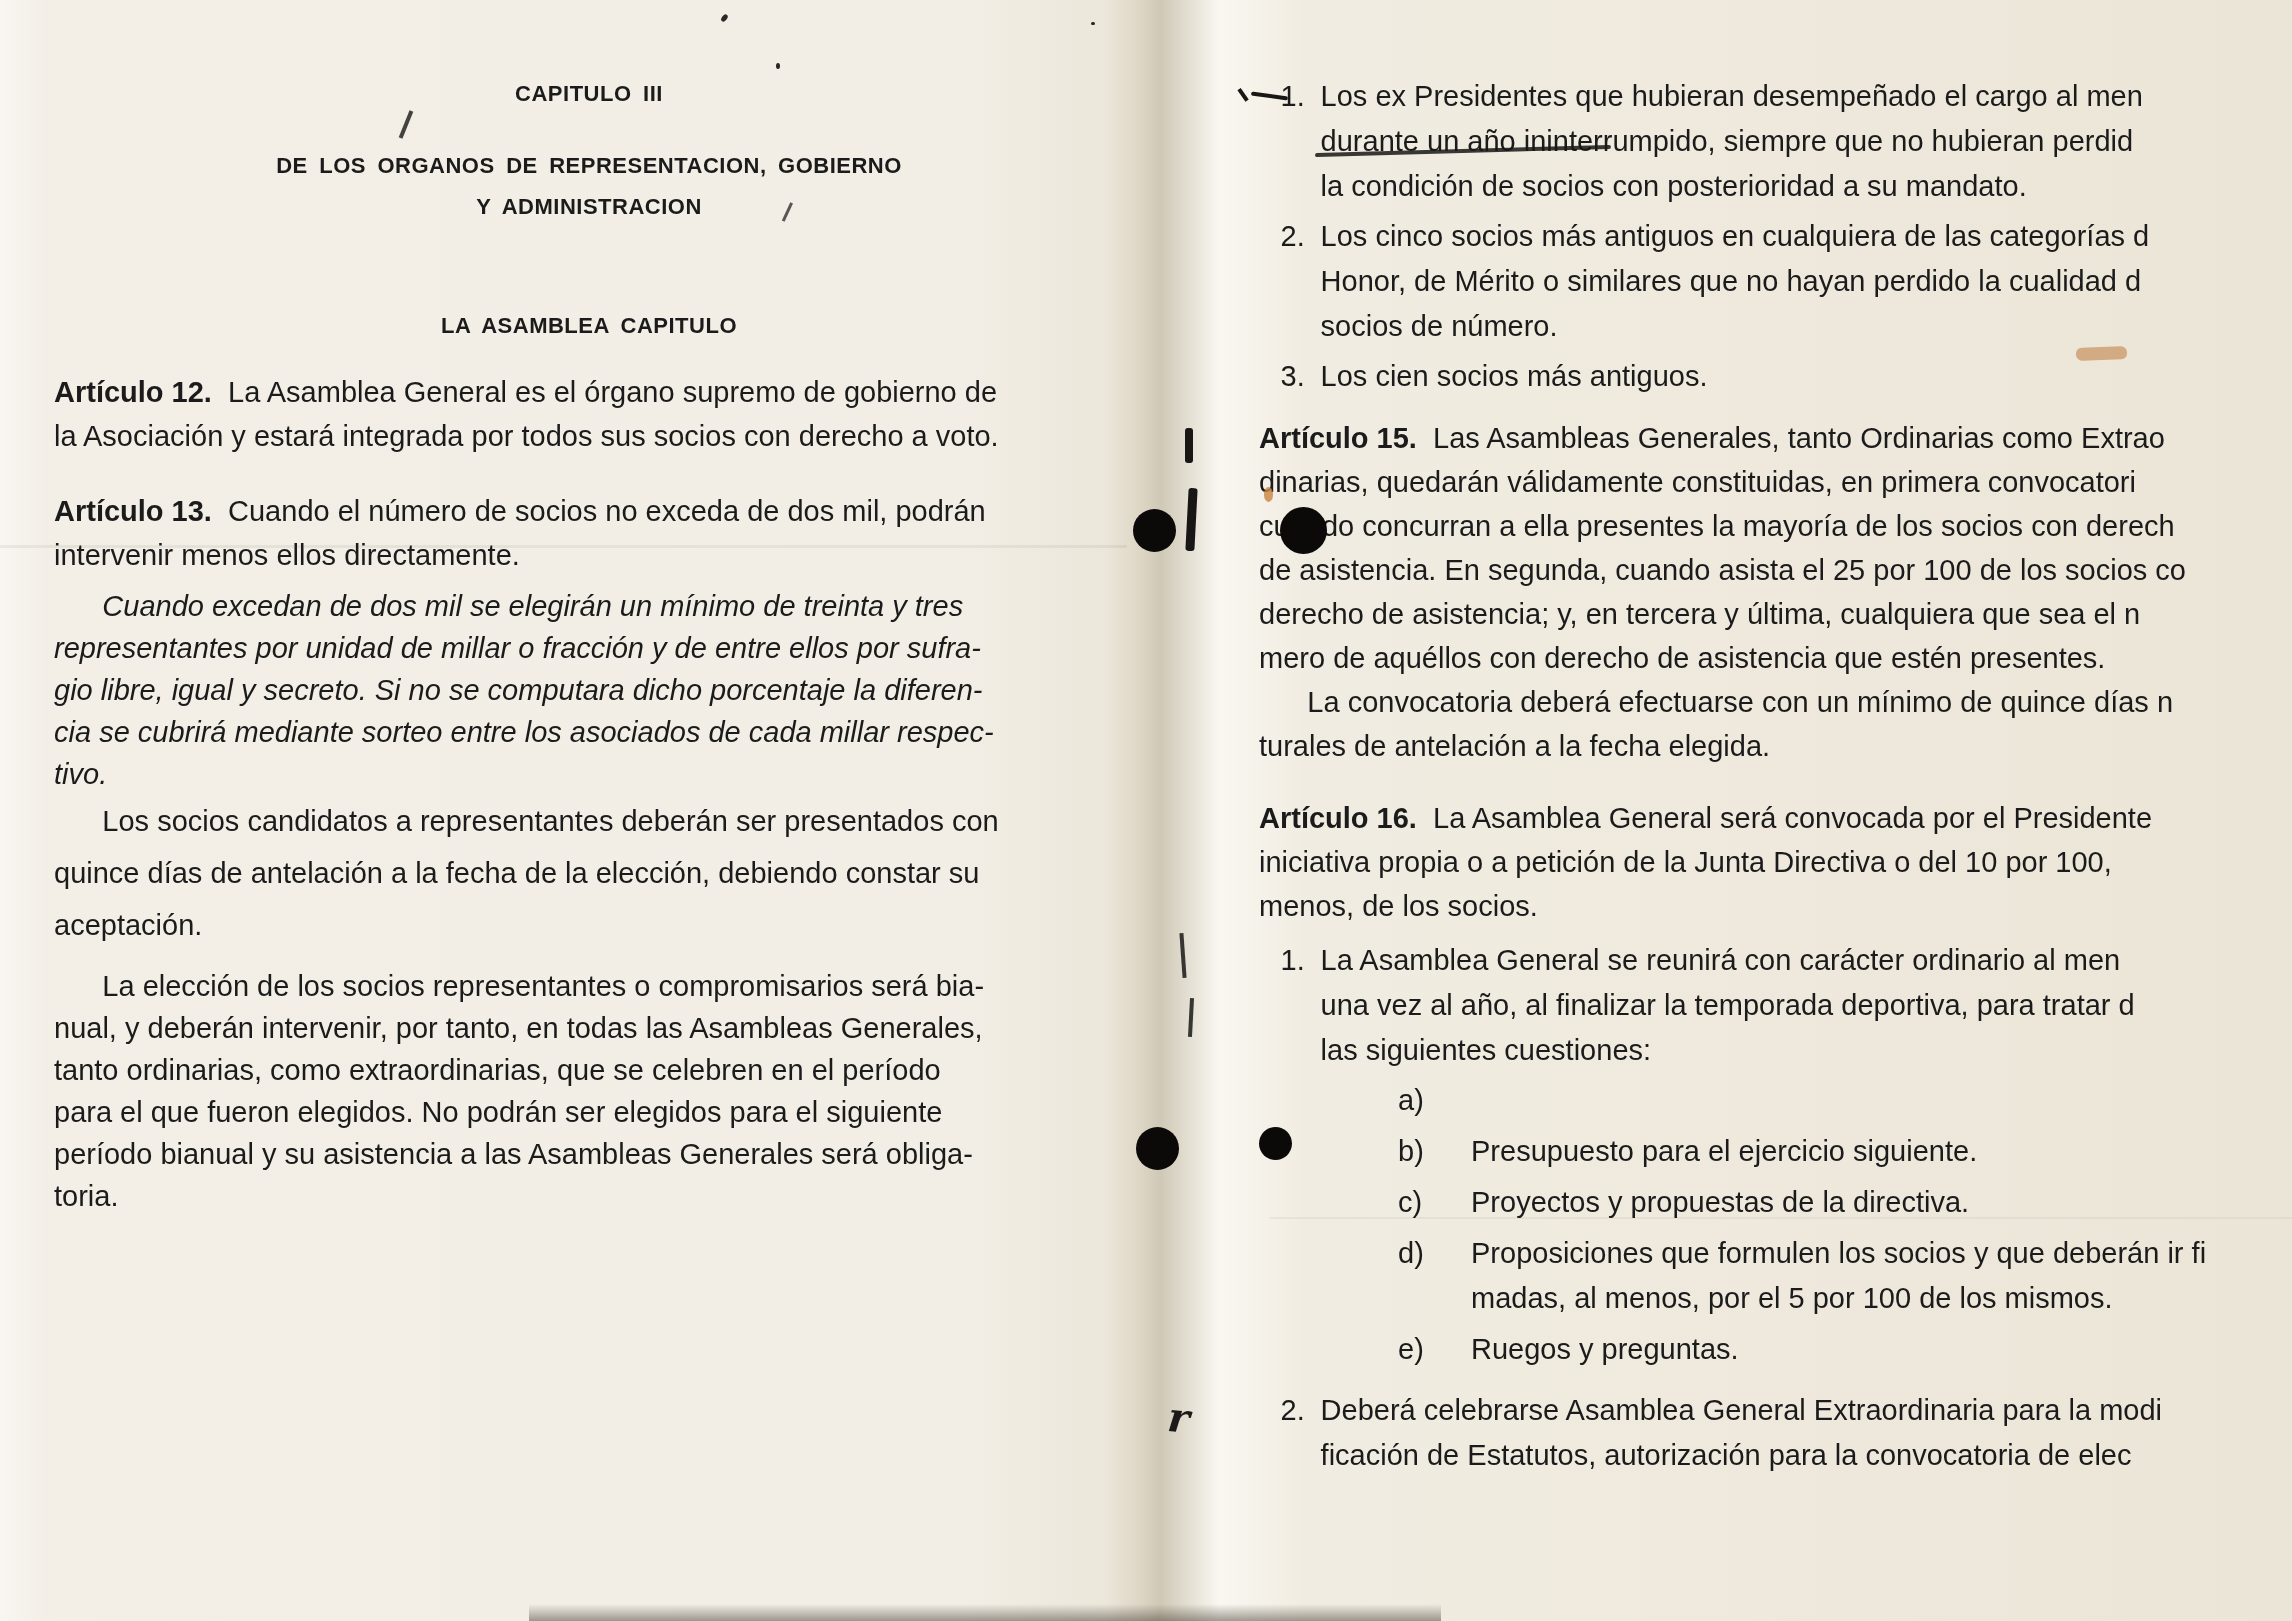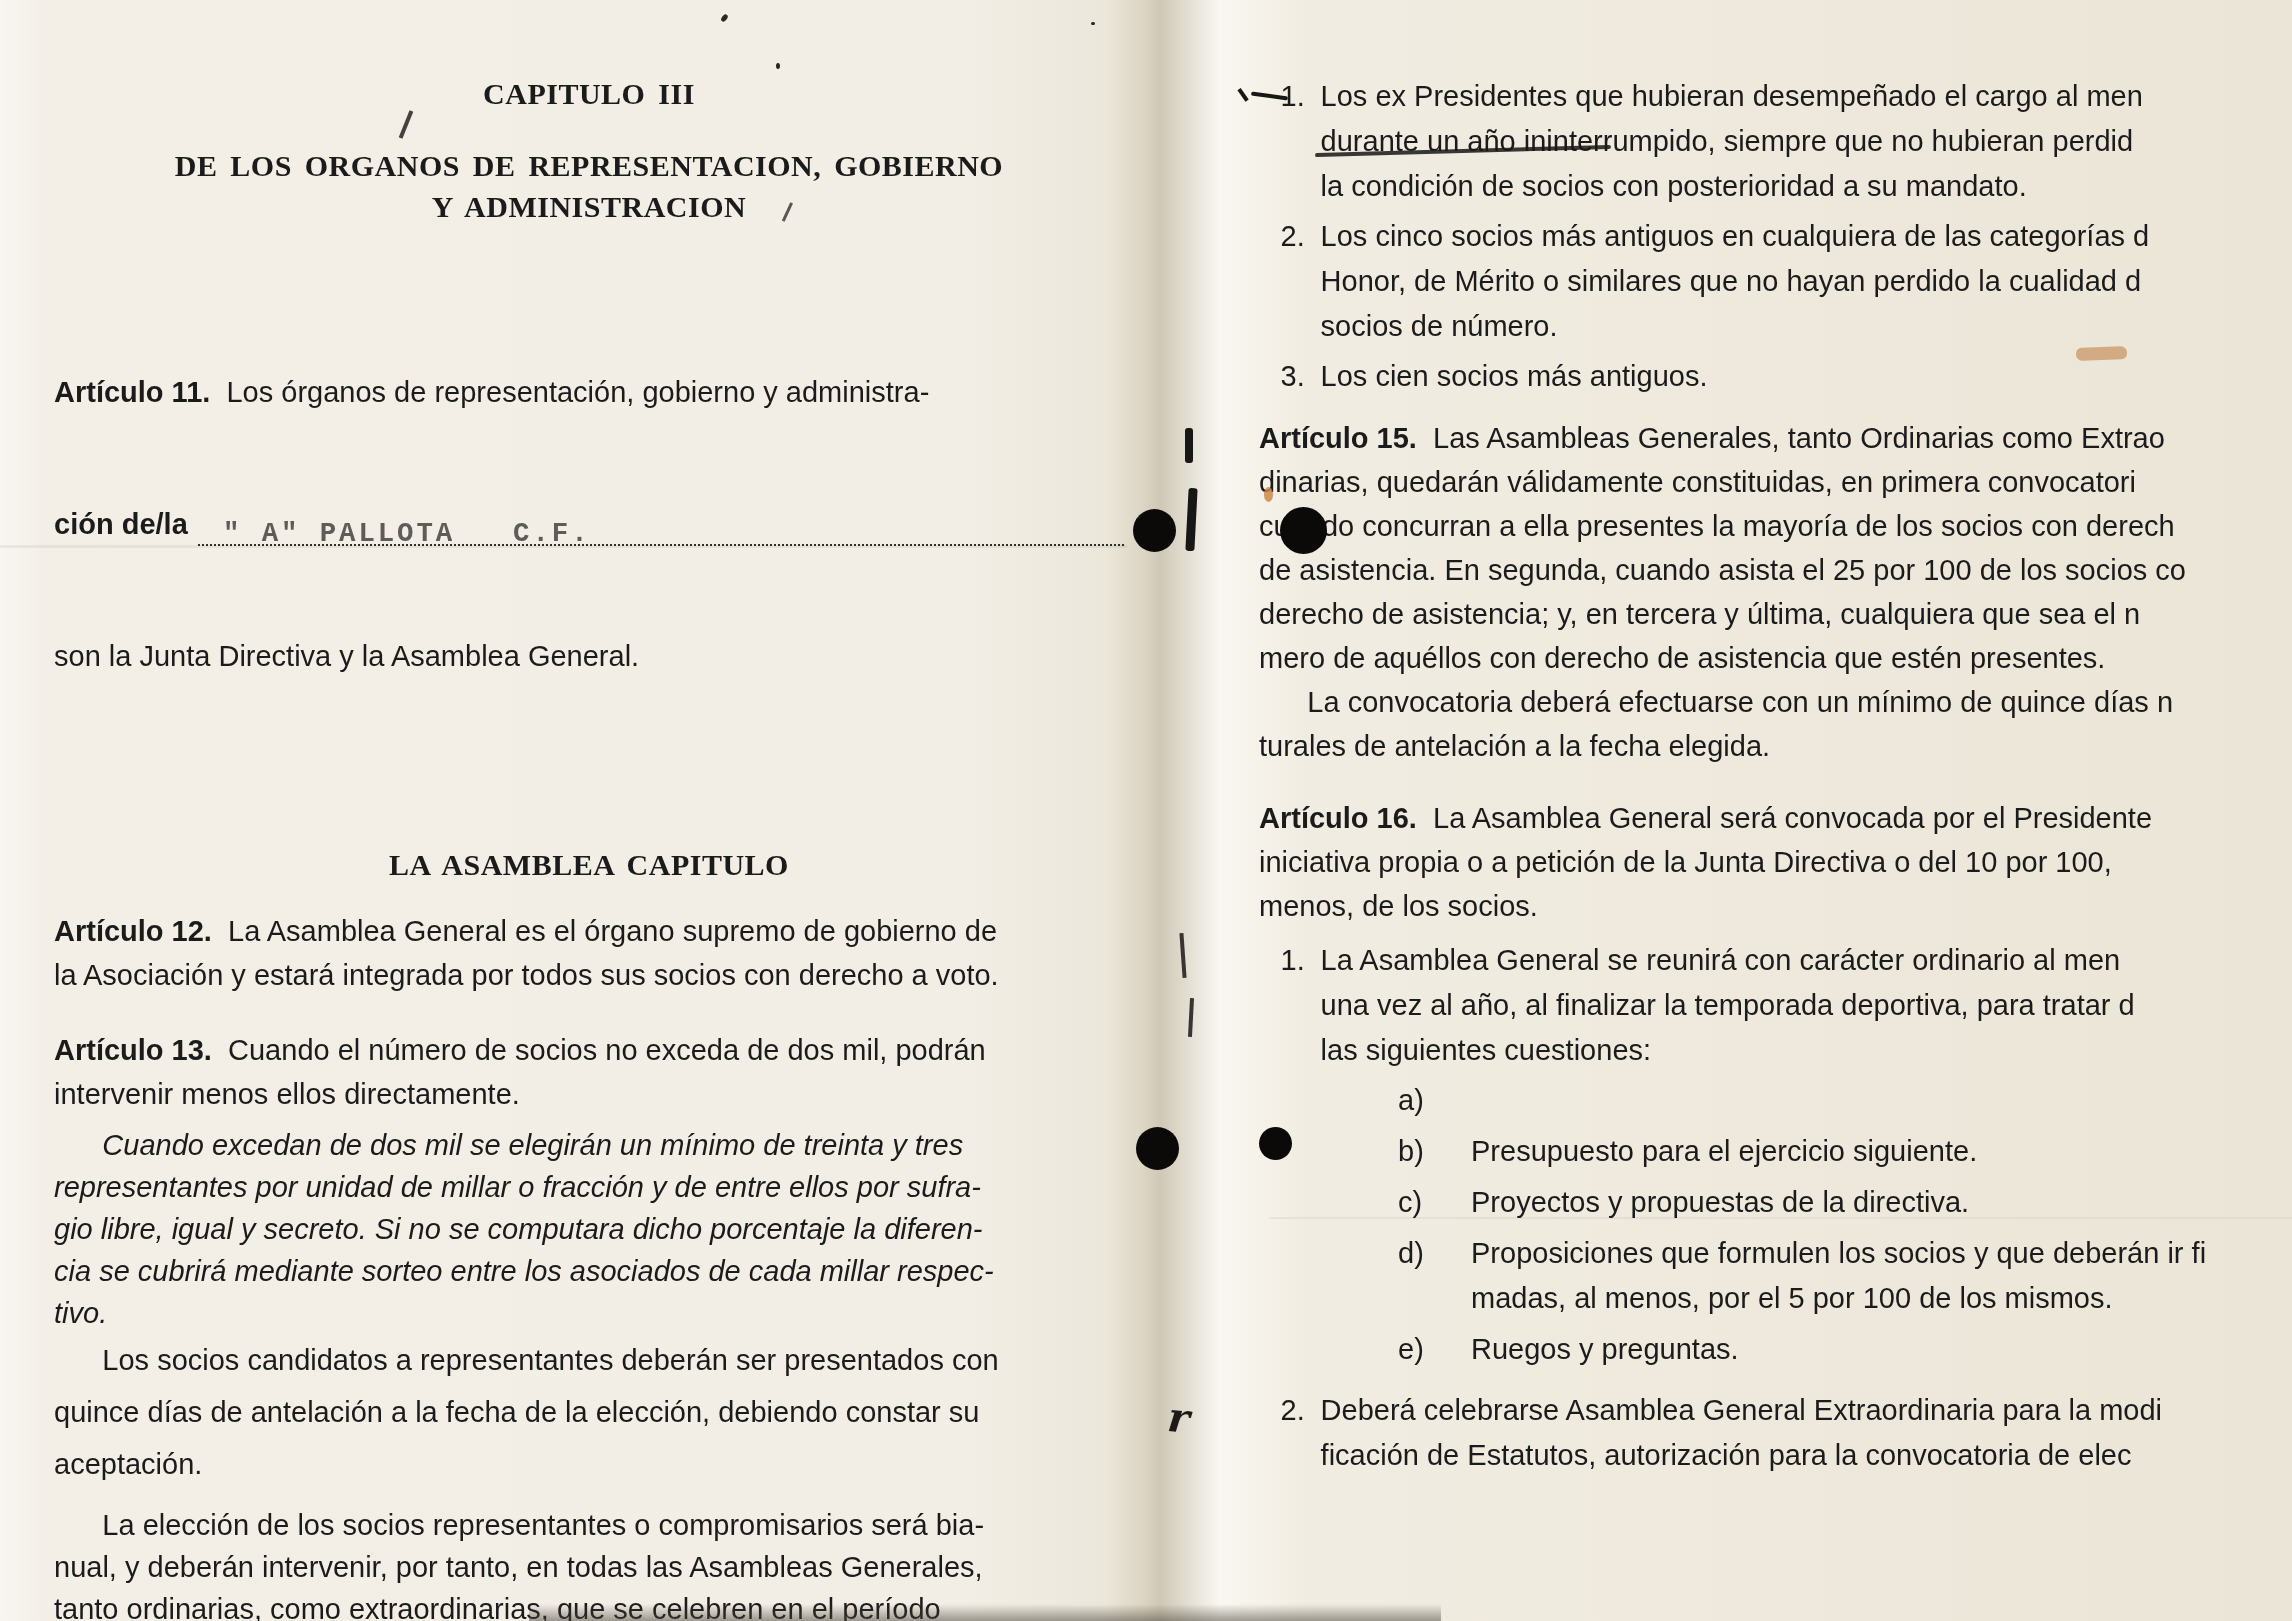--- a/index.html
+++ b/index.html
@@ -18,21 +18,21 @@
   .txt { z-index: 2; }
   .marks { z-index: 3; }
 
   
   .left-col {
     position: absolute; left: 54px; top: 0; width: 1070px;
     font-size: 29px; line-height: 42px;
   }
   .center { text-align: center; white-space: pre; }
   .b { font-weight: bold; }
-  .hd { font-weight: bold; font-size: 30px; line-height: 41px; letter-spacing: 0.5px; word-spacing: 4.9px; font-family: Liberation Serif, serif; }
+  .hd { font-weight: bold; font-size: 22px; line-height: 41px; letter-spacing: 0.5px; word-spacing: 4.9px; }
   .para { white-space: pre; }
   .article { line-height: 44px; white-space: pre; }
 
   .chapter { margin-top: 73px; }
   .maintitle { margin-top: 31px; }
   .art11 { margin-top: 55px; }
   .flexline { display: flex; align-items: flex-end; line-height: 44px; }
   .fillblank {
     flex: 1; margin-left: 9.8px; height: 39px;
     border-bottom: 2.9px dotted #2f2d28;
@@ -125,28 +125,20 @@
 
 <div class="left-col txt">
 
   <div class="center hd chapter">CAPITULO III</div>
 
   <div class="maintitle">
     <div class="center hd">DE LOS ORGANOS DE REPRESENTACION, GOBIERNO</div>
     <div class="center hd">Y ADMINISTRACION</div>
   </div>
 
-  <div class="art11 article">
-    <div><span class="b">Artículo 11.</span><span>  Los órganos de representación, gobierno y administra-</span></div>
-    <div class="flexline">
-      <span class="b">ción de/la</span>
-      <span class="fillblank"><span class="typed">" A" PALLOTA   C.F.</span></span>
-    </div>
-    <div>son la Junta Directiva y la Asamblea General.</div>
-  </div>
 
   <div class="center hd section-hd">LA ASAMBLEA CAPITULO</div>
 
   <div class="art12 article"><span class="b">Artículo 12.</span><span>  La Asamblea General es el órgano supremo de gobierno de
 la Asociación y estará integrada por todos sus socios con derecho a voto.</span></div>
 
   <div class="art13 article"><span class="b">Artículo 13.</span><span>  Cuando el número de socios no exceda de dos mil, podrán
 intervenir menos ellos directamente.</span></div>
 
   <div class="p1 para">      Cuando excedan de dos mil se elegirán un mínimo de treinta y tres

